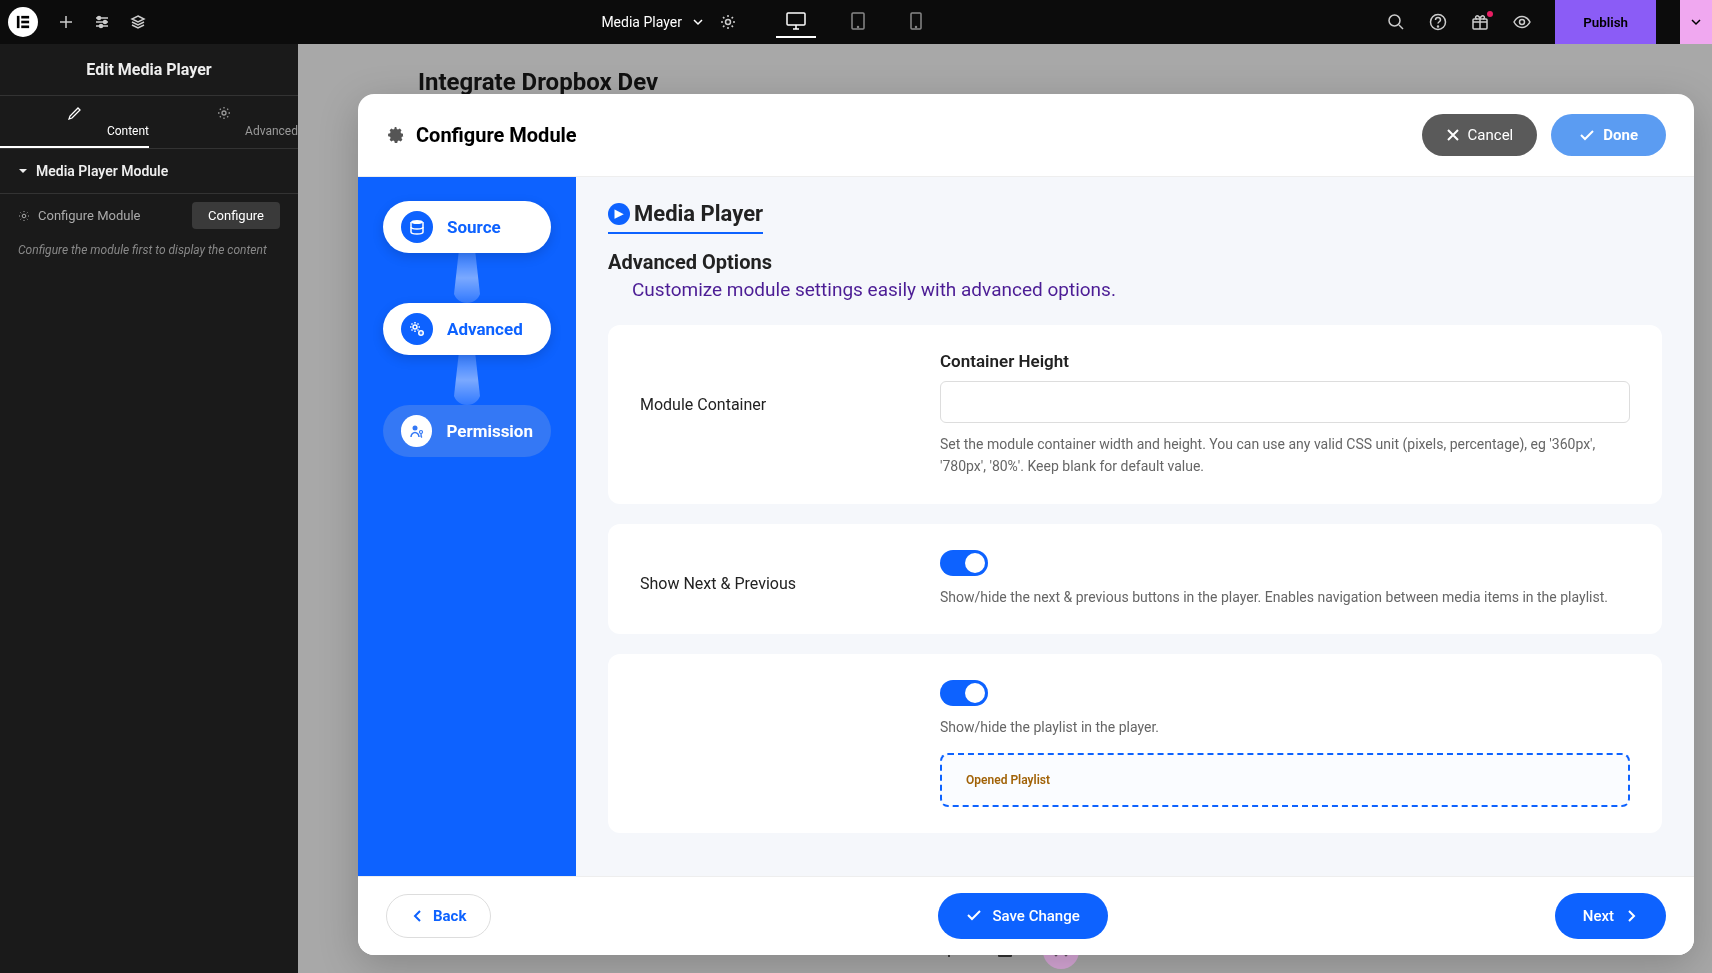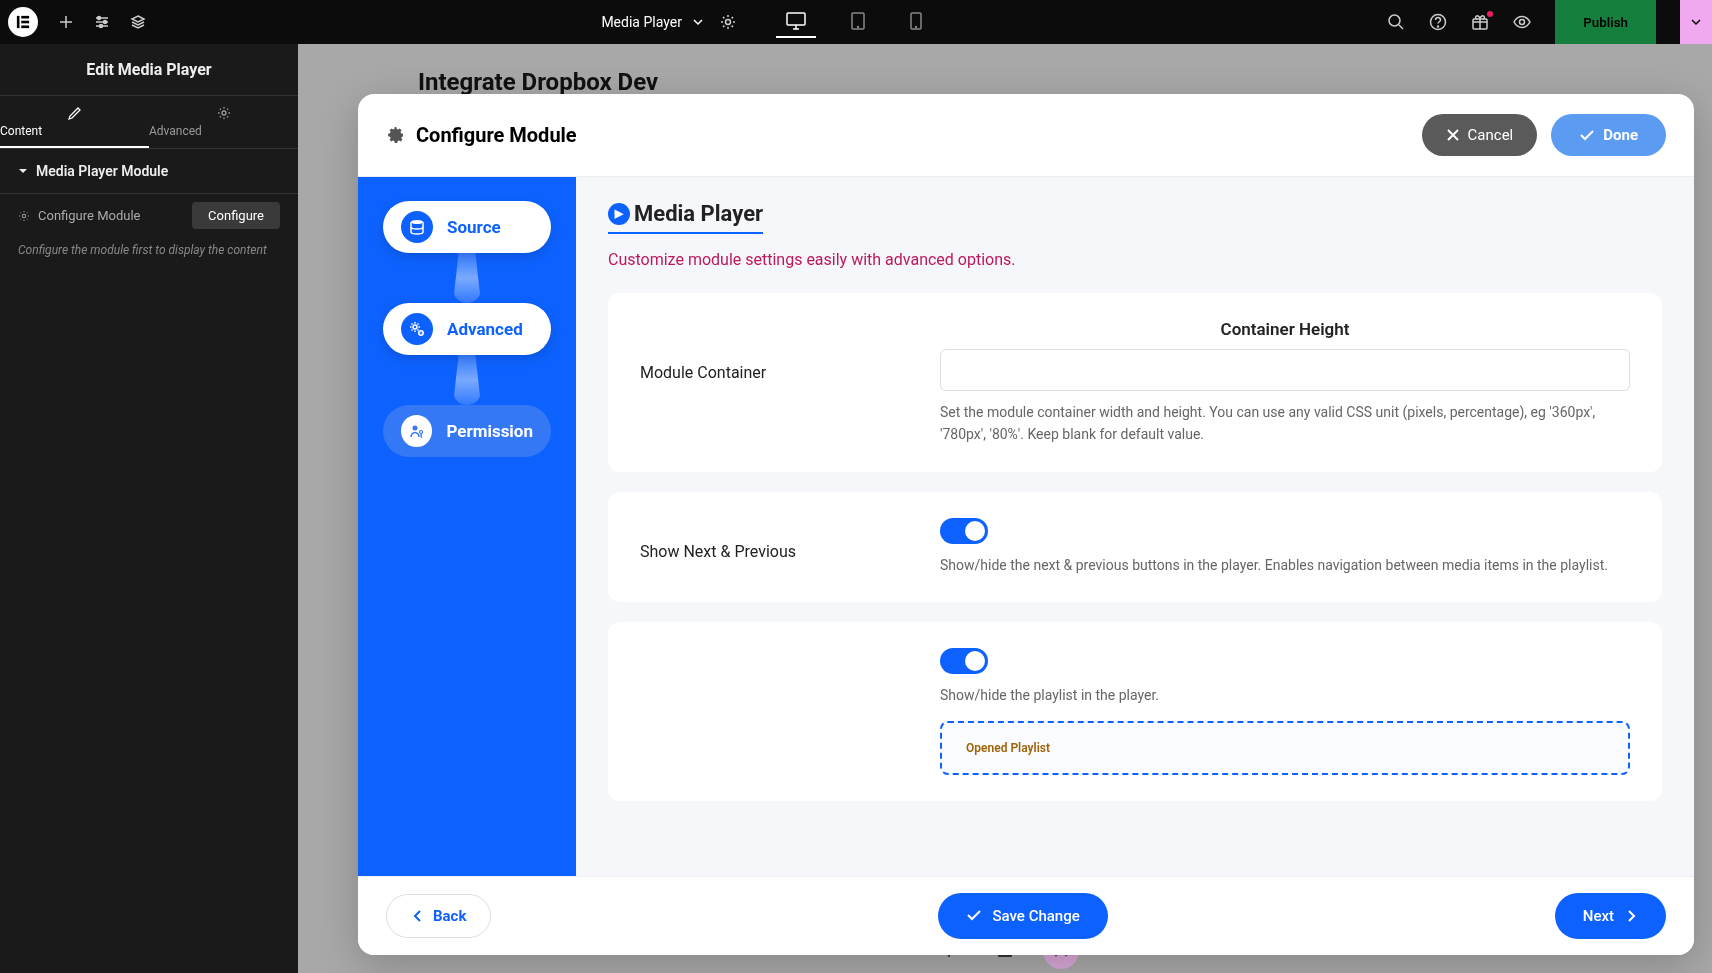--- a/index.html
+++ b/index.html
@@ -9,33 +9,33 @@
     .topbar { height: 44px; background: #0c0c0c; display: flex; align-items: center; color: #fff; font-size: 14px; }
     .topbar-left { display: flex; align-items: center; gap: 20px; padding-left: 8px; }
     .elementor-logo { width: 30px; height: 30px; background: #fff; border-radius: 50%; display: flex; align-items: center; justify-content: center; color: #000; font-weight: bold; }
     .topbar-icon { color: #ccc; cursor: pointer; }
     .topbar-center { flex: 1; display: flex; align-items: center; justify-content: center; gap: 16px; }
     .page-selector { display: flex; align-items: center; gap: 10px; color: #fff; }
     .device-icons { display: flex; gap: 24px; margin-left: 24px; }
     .device-icon { padding: 6px 10px; color: #888; }
     .device-icon.active { border-bottom: 2px solid #fff; color: #fff; }
     .topbar-right { display: flex; align-items: center; gap: 24px; padding-right: 0; }
-    .publish-btn { background: #15803d; color: #000; padding: 12px 28px; font-weight: 600; border: none; height: 44px; }
+    .publish-btn { background: #8b5cf6; color: #000; padding: 12px 28px; font-weight: 600; border: none; height: 44px; }
     .publish-chevron { background: #f0a8f0; padding: 12px 10px; height: 44px; display: flex; align-items: center; }
     .gift-badge { position: relative; }
     .gift-badge::after { content: ''; position: absolute; top: -2px; right: -4px; width: 6px; height: 6px; background: #e91e63; border-radius: 50%; }
     
     
     .main-layout { display: flex; height: calc(100% - 44px); }
     
     
     .sidebar { width: 298px; background: #1a1a1a; color: #ccc; display: flex; flex-direction: column; position: relative; }
     .sidebar-title { text-align: center; padding: 16px 0; font-size: 16px; font-weight: 700; color: #eee; border-bottom: 1px solid #333; }
     .sidebar-tabs { display: flex; border-bottom: 1px solid #333; }
-    .sidebar-tab { flex: 1; text-align: left; padding: 10px 0 8px; font-size: 12px; color: #999; position: relative; cursor: pointer; }
+    .sidebar-tab { flex: 1; text-align: right; padding: 10px 0 8px; font-size: 12px; color: #999; position: relative; cursor: pointer; }
     .sidebar-tab.active { color: #fff; border-bottom: 2px solid #fff; }
     .sidebar-tab-icon { display: block; margin: 0 auto 4px; }
     .module-section { padding: 14px 18px; display: flex; align-items: center; font-size: 14px; font-weight: 600; color: #eee; border-bottom: 1px solid #333; }
     .module-config-row { padding: 8px 18px; display: flex; align-items: center; justify-content: space-between; font-size: 13px; }
     .configure-btn { background: #3a3a3a; color: #fff; padding: 6px 16px; border-radius: 4px; border: none; font-size: 13px; cursor: pointer; }
     .module-hint { padding: 6px 18px; font-size: 12px; font-style: italic; color: #888; }
     .sidebar-collapse { position: absolute; right: -14px; top: 480px; width: 14px; height: 48px; background: #2a2a2a; display: flex; align-items: center; justify-content: center; color: #999; cursor: pointer; font-size: 10px; }
     
     
     .content-area { flex: 1; background: #a8a8a8; position: relative; }
@@ -62,27 +62,27 @@
     .wizard-step.active { background: #3478f5; color: #fff; box-shadow: none; }
     .wizard-step-icon { width: 32px; height: 32px; border-radius: 50%; background: #0d62ff; display: flex; align-items: center; justify-content: center; color: #fff; }
     .wizard-step.active .wizard-step-icon { background: #fff; color: #3478f5; }
     .wizard-connector { width: 28px; height: 50px; background: linear-gradient(to bottom, rgba(255,255,255,0.3), rgba(255,255,255,0.9), rgba(255,255,255,0.3)); border-radius: 0 0 20px 20px; clip-path: polygon(20% 0, 80% 0, 100% 100%, 0 100%); opacity: 0.5; }
     
     
     .wizard-content { flex: 1; padding: 24px 32px; overflow-y: auto; }
     .wc-title { display: flex; align-items: center; gap: 4px; font-size: 22px; font-weight: 700; color: #222; border-bottom: 2px solid #0d62ff; padding-bottom: 6px; width: fit-content; margin-bottom: 16px; }
     .play-icon { width: 22px; height: 22px; background: #0d62ff; border-radius: 50%; display: inline-flex; align-items: center; justify-content: center; color: #fff; font-size: 11px; }
     .wc-subtitle { font-size: 20px; font-weight: 700; color: #222; margin-bottom: 4px; }
-    .wc-desc { font-size: 16px; color: #be185d; margin-bottom: 24px; }
+    .wc-desc { font-size: 19px; color: #4c1d95; margin-bottom: 24px; margin-left: 24px; }
     
     .setting-card { background: #fff; border-radius: 12px; padding: 26px 32px; margin-bottom: 20px; display: flex; gap: 40px; }
     .setting-label { width: 260px; font-size: 16px; color: #222; padding-top: 44px; }
     .setting-label.center { padding-top: 24px; }
     .setting-controls { flex: 1; }
-    .ctrl-heading { font-size: 17px; font-weight: 600; margin-bottom: 10px; color: #222; text-align: center; }
+    .ctrl-heading { font-size: 17px; font-weight: 600; margin-bottom: 10px; color: #222; }
     .ctrl-input { width: 100%; padding: 12px; border: 1px solid #ddd; border-radius: 6px; font-size: 14px; margin-bottom: 10px; }
     .ctrl-help { font-size: 14px; color: #666; line-height: 1.6; }
     
     .toggle { width: 48px; height: 26px; background: #0d62ff; border-radius: 14px; position: relative; cursor: pointer; margin-bottom: 10px; }
     .toggle-knob { width: 20px; height: 20px; background: #fff; border-radius: 50%; position: absolute; top: 3px; right: 3px; }
     
     .dashed-box { border: 2px dashed #0d62ff; border-radius: 8px; padding: 18px 24px; margin-top: 14px; background: #fafcff; }
     .dashed-title { font-size: 12px; font-weight: 600; color: #a16207; }
     
     
@@ -315,20 +315,21 @@
               </span>
             <span>Permission</span>
           </div>
         </div>
 
         <div class="wizard-content">
           <div class="wc-title">
             <span class="play-icon">▶</span>
             <span>Media Player</span>
           </div>
+          <div class="wc-subtitle">Advanced Options</div>
           <div class="wc-desc">Customize module settings easily with advanced options.</div>
 
           <div class="setting-card">
             <div class="setting-label">Module Container</div>
             <div class="setting-controls">
               <div class="ctrl-heading">Container Height</div>
               <input class="ctrl-input" type="text" style="">
               <div class="ctrl-help">Set the module container width and height. You can use any valid CSS unit (pixels, percentage), eg '360px', '780px', '80%'. Keep blank for default value.</div>
             </div>
           </div>

